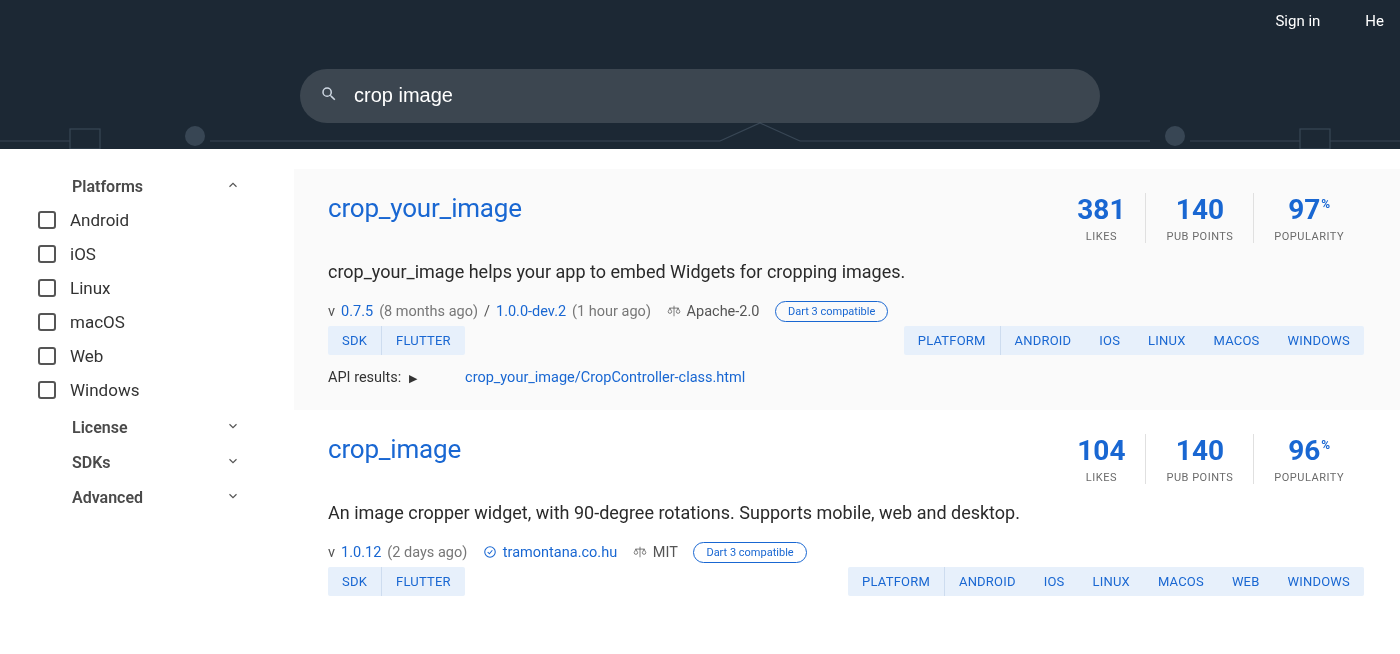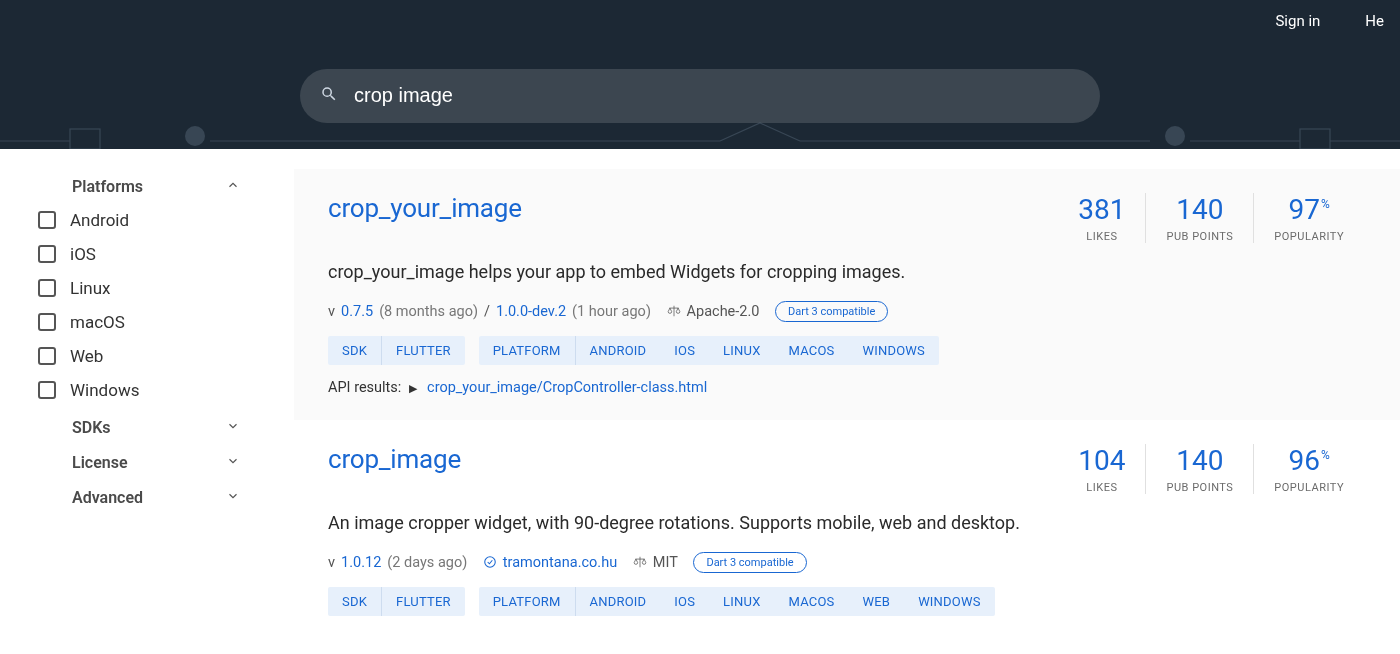--- a/index.html
+++ b/index.html
@@ -58,33 +58,33 @@
   .pkg-desc { font-size:18px; color:#2a2a2a; margin-top:16px; line-height:1.45; }
   .pkg-meta { font-size:14.5px; color:#555; margin-top:16px; display:flex; align-items:center; gap:6px; flex-wrap:wrap; }
   .pkg-meta a, .pkg-meta .lnk { color: var(--blue); text-decoration:none; }
   .muted { color:#777; }
   .badge-outline { border:1px solid var(--blue); color: var(--blue); border-radius:14px; padding:3px 12px; font-size:11px; }
 
   .scale-icon svg, .verified-icon svg { width:14px; height:14px; vertical-align:-2px; }
   .scale-icon svg { fill:none; stroke:#555; stroke-width:1.3; }
   .verified-icon svg { fill:none; stroke: var(--blue); stroke-width:1.8; }
 
-  .tag-row { margin-top:14px; display:flex; gap:14px; flex-wrap:wrap; align-items:center; }
+  .tag-row { margin-top:4px; display:flex; gap:0; flex-wrap:wrap; align-items:center;justify-content:space-between; }
   .tag-group { display:inline-flex; background: var(--chip-bg); border-radius:2px; overflow:hidden; }
   .tag-group .hdr { padding:7px 14px; font-size:13px; color: var(--blue); border-right:1px solid #cddcef; letter-spacing:0.2px;}
   .tag-group .itm { padding:7px 14px; font-size:13px; color: var(--blue); letter-spacing:0.2px; }
   .api-results { margin-top:14px; font-size:14.5px; color:#333; }
   .api-results .tri { margin:0 6px 0 4px; font-size:11px; }
-  .api-results a { color: var(--blue); text-decoration:none; }
+  .api-results a { color: var(--blue); text-decoration:none;margin-left:38px; }
 
   
   .scores { display:flex; }
   .score-col { text-align:center; padding:0 20px; border-left:1px solid var(--border); }
   .score-col:first-child { border-left:none; }
-  .score-val { font-size:28px; color: var(--blue); font-weight:400; display:flex; justify-content:center; align-items:flex-start; }
+  .score-val { font-size:28px; color: var(--blue); font-weight:700; display:flex; justify-content:center; align-items:flex-start; }
   .score-val .pct { font-size:12px; margin-top:4px; margin-left:1px; }
   .score-lbl { font-size:11px; letter-spacing:0.5px; color:#6b6b6b; margin-top:4px; }
 
 </style>
 </head>
 <body>
 
 <div class="topbar">
   <div class="topbar-left"></div>
   <div class="topbar-right">
@@ -150,27 +150,27 @@
           <span class="checkbox-box"></span>
           <span>Web</span>
         </div>
       <div class="checkbox-row">
           <span class="checkbox-box"></span>
           <span>Windows</span>
         </div>
     </div>
 
     <div class="filter-section-header">
+      <span>License</span>
+      <span class="chev"><svg viewBox="0 0 24 24">
+            <polyline points="6 9 12 15 18 9"></polyline>
+          </svg></span>
+    </div>
+    <div class="filter-section-header">
       <span>SDKs</span>
-      <span class="chev"><svg viewBox="0 0 24 24">
-            <polyline points="6 9 12 15 18 9"></polyline>
-          </svg></span>
-    </div>
-    <div class="filter-section-header">
-      <span>License</span>
       <span class="chev"><svg viewBox="0 0 24 24">
             <polyline points="6 9 12 15 18 9"></polyline>
           </svg></span>
     </div>
     <div class="filter-section-header">
       <span>Advanced</span>
       <span class="chev"><svg viewBox="0 0 24 24">
             <polyline points="6 9 12 15 18 9"></polyline>
           </svg></span>
     </div>

